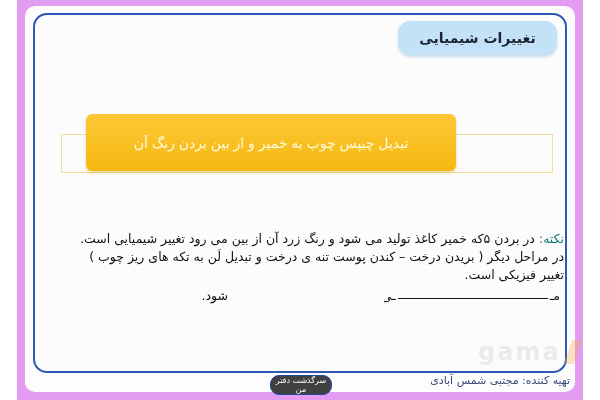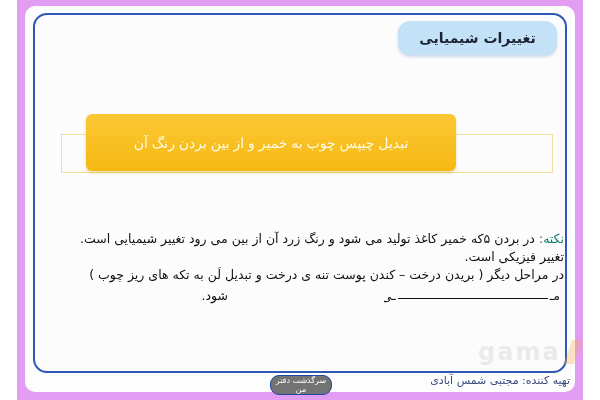--- a/index.html
+++ b/index.html
@@ -146,21 +146,21 @@
     color: #3a4a7a;
     white-space: nowrap;
   }
   .nav-button {
     position: absolute;
     left: 270px;
     top: 375px;
     width: 62px;
     height: 20px;
     border-radius: 9px;
-    background: #737373;
+    background: #404040;
     border: 1px solid #1f47a6;
     color: #ffffff;
     font-family: "DejaVu Sans", sans-serif;
     font-size: 8px;
     display: flex;
     align-items: center;
     justify-content: center;
     direction: rtl;
     cursor: pointer;
     padding: 0;
@@ -199,22 +199,22 @@
   <span>تغییرات شیمیایی</span>
 </div>
 
 <div class="yellow-outline-box"></div>
 <div class="banner">
   <span>تبدیل چیپس چوب به خمیر و از بین بردن رنگ آن</span>
 </div>
 
 <div class="note-block">
   <span class="note-line"><span class="note-label">نکته:</span><span> در بردن ۵که خمیر کاغذ تولید می شود و رنگ زرد آن از بین می رود تغییر شیمیایی است.</span></span>
+  <span class="note-line">در مراحل دیگر ( بریدن درخت – کندن پوست تنه ی درخت و تبدیل لَن به تکه های ریز چوب )</span>
   <span class="note-line">تغییر فیزیکی است.</span>
-  <span class="note-line">در مراحل دیگر ( بریدن درخت – کندن پوست تنه ی درخت و تبدیل لَن به تکه های ریز چوب )</span>
   <div class="last-line">
     <span class="stretched-mi"><span>مـ</span><span class="bar"></span><span>ـی</span></span>
     <span class="shavad">شود.</span>
   </div>
 </div>
 
 <div class="watermark">gama</div>
 <div class="watermark-accent"></div>
 
 <button class="nav-button">

